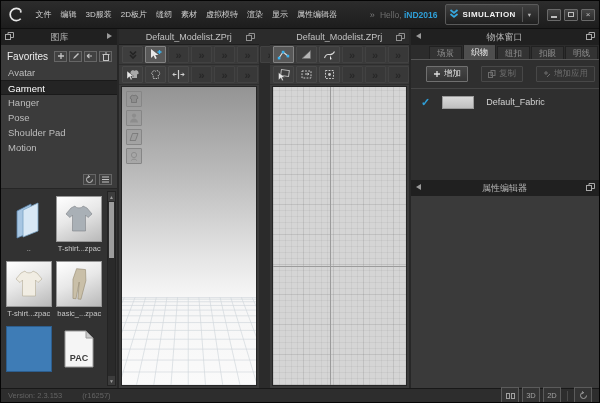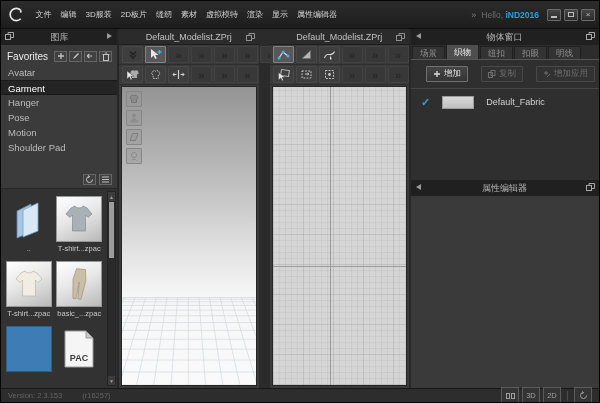--- a/index.html
+++ b/index.html
@@ -64,21 +64,21 @@
  repeating-linear-gradient(0deg,rgba(0,0,0,.045) 0 1px,transparent 1px 6px),
  repeating-linear-gradient(90deg,rgba(0,0,0,.045) 0 1px,transparent 1px 6px),
  repeating-linear-gradient(0deg,rgba(0,0,0,.05) 0 1px,transparent 1px 30px),
  repeating-linear-gradient(90deg,rgba(0,0,0,.05) 0 1px,transparent 1px 30px);}
 .axis-v{position:absolute;top:0;bottom:0;left:43%;width:1px;background:#9b9b9b;}
 .axis-h{position:absolute;left:0;right:0;top:60%;height:1px;background:#9b9b9b;}
 .side-tools{position:absolute;left:4px;top:4px;display:flex;flex-direction:column;gap:3px;}
 .side-btn{width:16px;height:16px;background:rgba(150,150,150,.45);border:1px solid #868686;border-radius:1px;display:flex;align-items:center;justify-content:center;}
 
 #rightpanel{width:190px;flex:0 0 190px;border-left:2px solid #272727;display:flex;flex-direction:column;background:#15803d;min-height:0;}
-.tabs{height:15px;flex:0 0 15px;display:flex;align-items:flex-end;background:#2c2c2c;border-bottom:1px solid #565656;padding-left:1px;}
+.tabs{height:15px;flex:0 0 15px;display:flex;align-items:flex-end;background:#2c2c2c;border-bottom:1px solid #565656;padding-left:1px;justify-content:flex-end;}
 .tab{height:13px;line-height:13px;padding:0 7px;font-size:8.5px;color:#8f8f8f;background:#333333;border:1px solid #212121;border-bottom:none;margin-right:1px;white-space:nowrap;}
 .tab.active{background:#4e4e4e;color:#f0f0f0;height:15px;line-height:15px;}
 .objbody{flex:0 0 120px;background:#2f2f2f;display:flex;flex-direction:column;}
 .actions{display:flex;justify-content:flex-end;gap:13px;margin:6px 4px 6px 0;}
 .abtn{height:16px;display:flex;align-items:center;gap:3px;font-size:8.5px;padding:0 6px;border:1px solid #707070;color:#e0e0e0;background:linear-gradient(#454545,#353535);border-radius:1px;white-space:nowrap;}
 .abtn.disabled{border-color:#484848;color:#6d6d6d;background:#323232;}
 .fab-sep{height:1px;background:#454545;}
 .fabric-row{display:flex;align-items:center;height:22px;padding-left:10px;margin-top:2px;}
 .check{color:#2f9fd8;font-size:11px;font-weight:bold;}
 .swatch{width:32px;height:13px;background:linear-gradient(#d9d9d9,#bfbfbf);border:1px solid #9b9b9b;margin-left:12px;}
@@ -112,20 +112,28 @@
         <span class="menu-item">缝纫</span>
         <span class="menu-item">素材</span>
         <span class="menu-item">虚拟模特</span>
         <span class="menu-item">渲染</span>
         <span class="menu-item">显示</span>
         <span class="menu-item">属性编辑器</span>
       </nav>
     <div class="mright">
       <span class="overflow">»</span>
       <span class="hello"><span>Hello,</span> <b>iND2016</b></span>
+      <div class="sim-btn">
+        <span><svg width="12" height="12" viewBox="0 0 12 12">
+              <path d="M2.5 2 L6 5 L9.5 2 M2.5 6 L6 9 L9.5 6" fill="none" stroke="#36a9e1" stroke-width="1.7"></path>
+            </svg></span>
+        <span class="sim-label">SIMULATION</span>
+        <span class="sim-sep"></span>
+        <span class="sim-caret">▾</span>
+      </div>
       <div class="winctl">
         <div class="wbtn">
             <span class="minbar"></span>
           </div>
         <div class="wbtn">
             <span class="maxbox"></span>
           </div>
         <div class="wbtn">×</div>
       </div>
     </div>
@@ -167,22 +175,22 @@
                 <path d="M0.5 2.5 H7.5 M3 1 H5" stroke="#c4c4c4"></path>
               </svg>
             </span>
         </span>
       </div>
       <div id="lib-list">
           <div class="lib-item">Avatar</div>
           <div class="lib-item active">Garment</div>
           <div class="lib-item">Hanger</div>
           <div class="lib-item">Pose</div>
+          <div class="lib-item">Shoulder Pad</div>
           <div class="lib-item">Motion</div>
-          <div class="lib-item">Shoulder Pad</div>
         </div>
       <div class="lib-gap"></div>
       <div class="lib-footer">
         <span class="sbtn">
             <svg width="9" height="9" viewBox="0 0 9 9">
               <path d="M7.5 4.5 A3 3 0 1 1 4.5 1.5 M4.5 1.5 L3 0.5 M4.5 1.5 L3.4 3" fill="none" stroke="#c4c4c4"></path>
             </svg>
           </span>
         <span class="sbtn">
             <svg width="9" height="9" viewBox="0 0 9 9">

